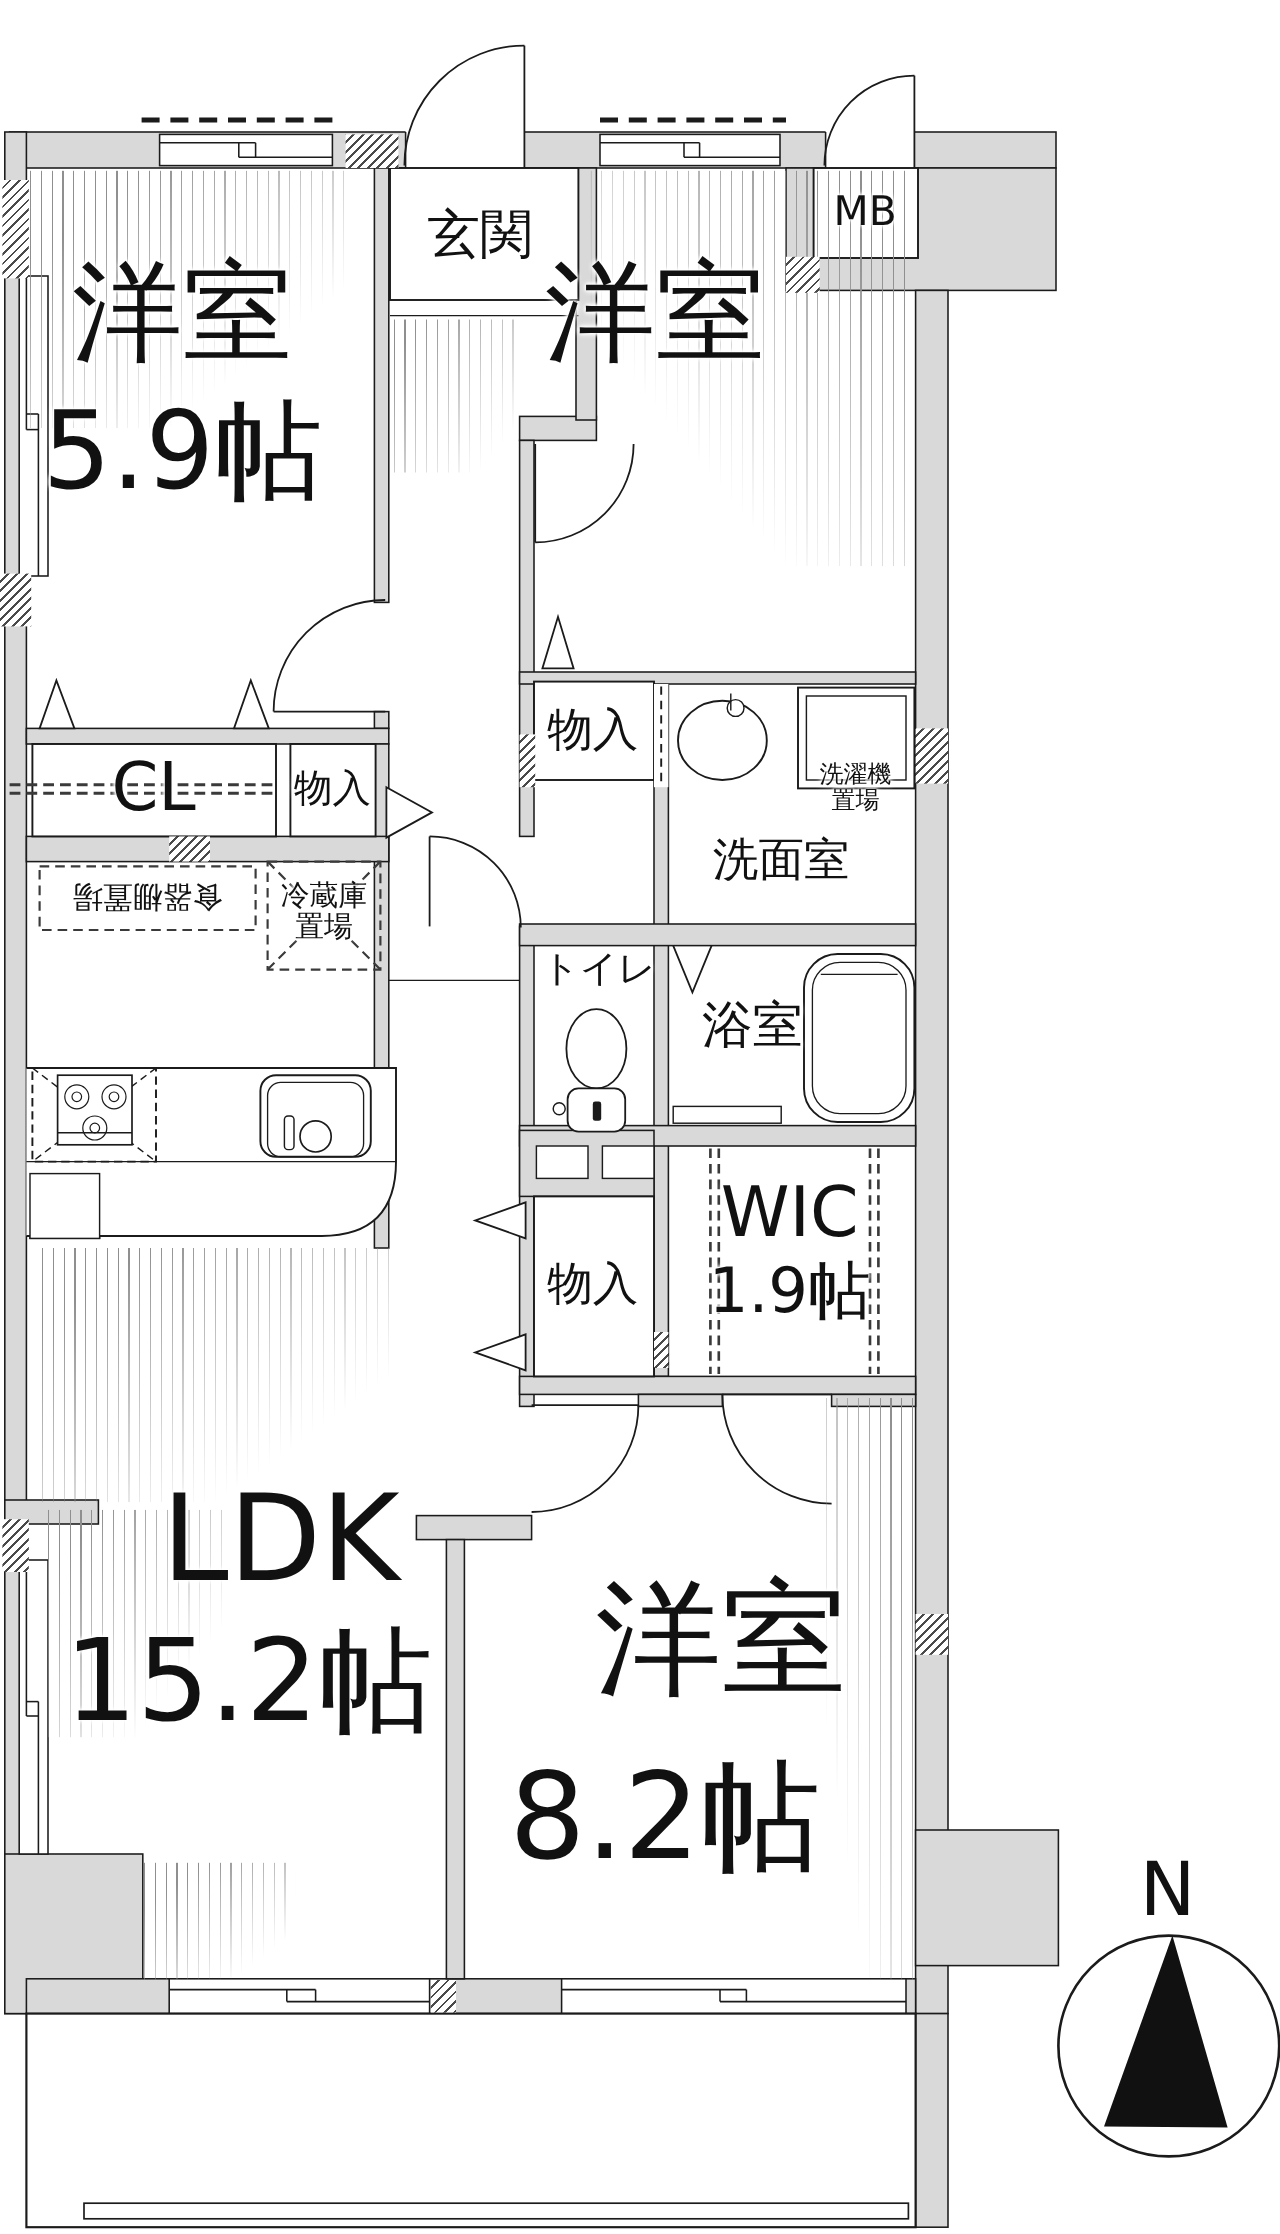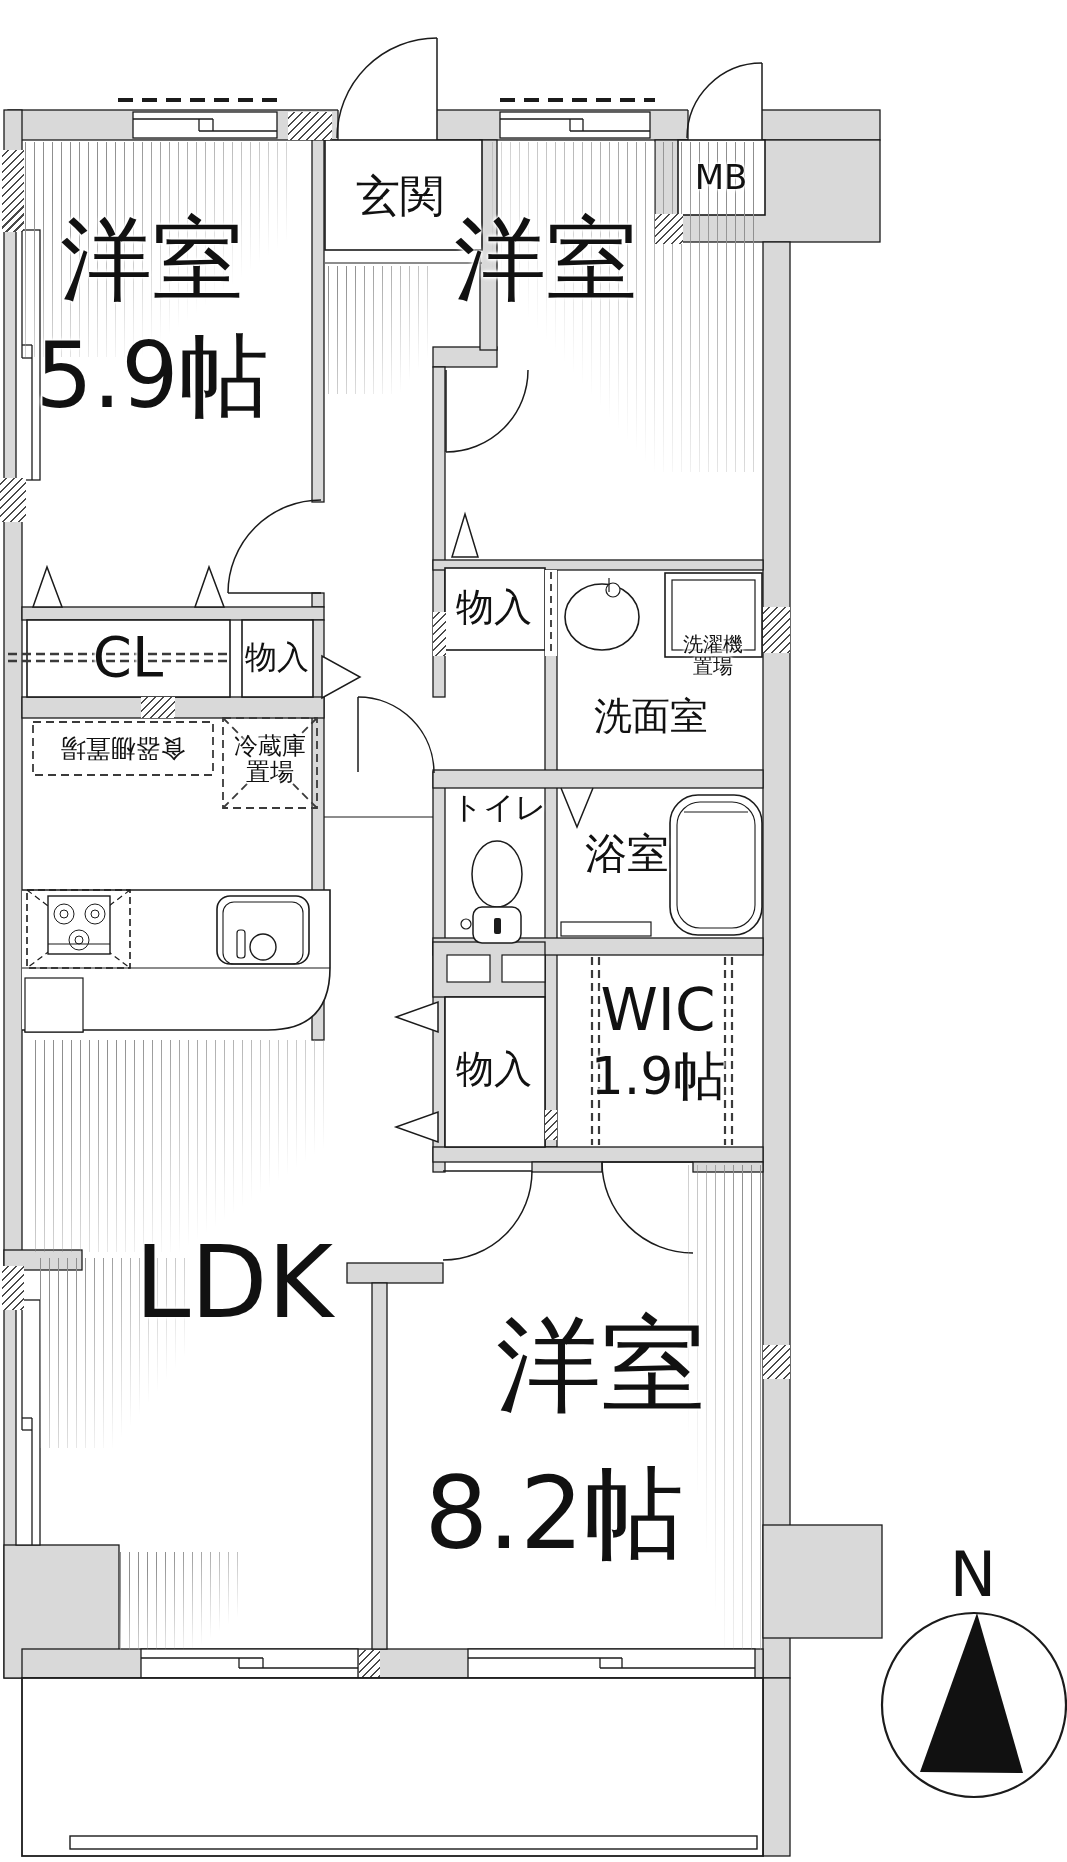--- a/index.html
+++ b/index.html
@@ -317,20 +317,21 @@
 
   <div class="lbl" style="left:499px;top:808px;font-size:31px;">トイレ</div>
   <div class="lbl" style="left:627px;top:854px;font-size:42px;">浴室</div>
 
   <div class="lbl" style="left:658px;top:1010px;font-size:58px;">WIC</div>
   <div class="lbl" style="left:658px;top:1076px;font-size:52px;">1.9帖</div>
 
   <div class="lbl" style="left:494px;top:1070px;font-size:38px;">物入</div>
 
   <div class="lbl" style="left:205px;top:1283px;font-size:100px;margin-left:29px;">LDK</div>
+  <div class="lbl" style="left:207px;top:1402px;font-size:95px;">15.2帖</div>
 
   <div class="lbl" style="left:601px;top:1366px;font-size:105px;">洋室</div>
   <div class="lbl" style="left:554px;top:1514px;font-size:100px;">8.2帖</div>
 
 
   <div class="lbl" style="left:973px;top:1575px;font-size:62px;">N</div>
 
 </div>
 
 </body></html>

